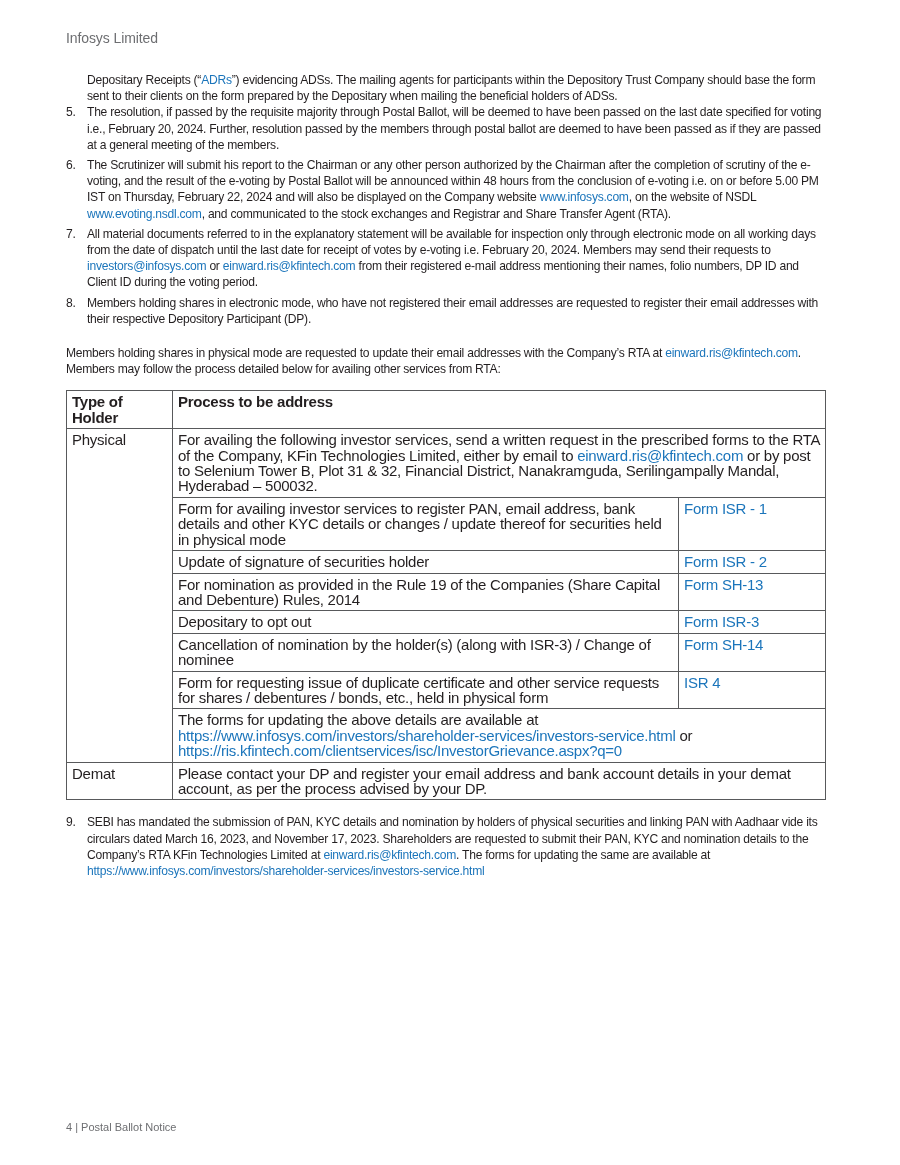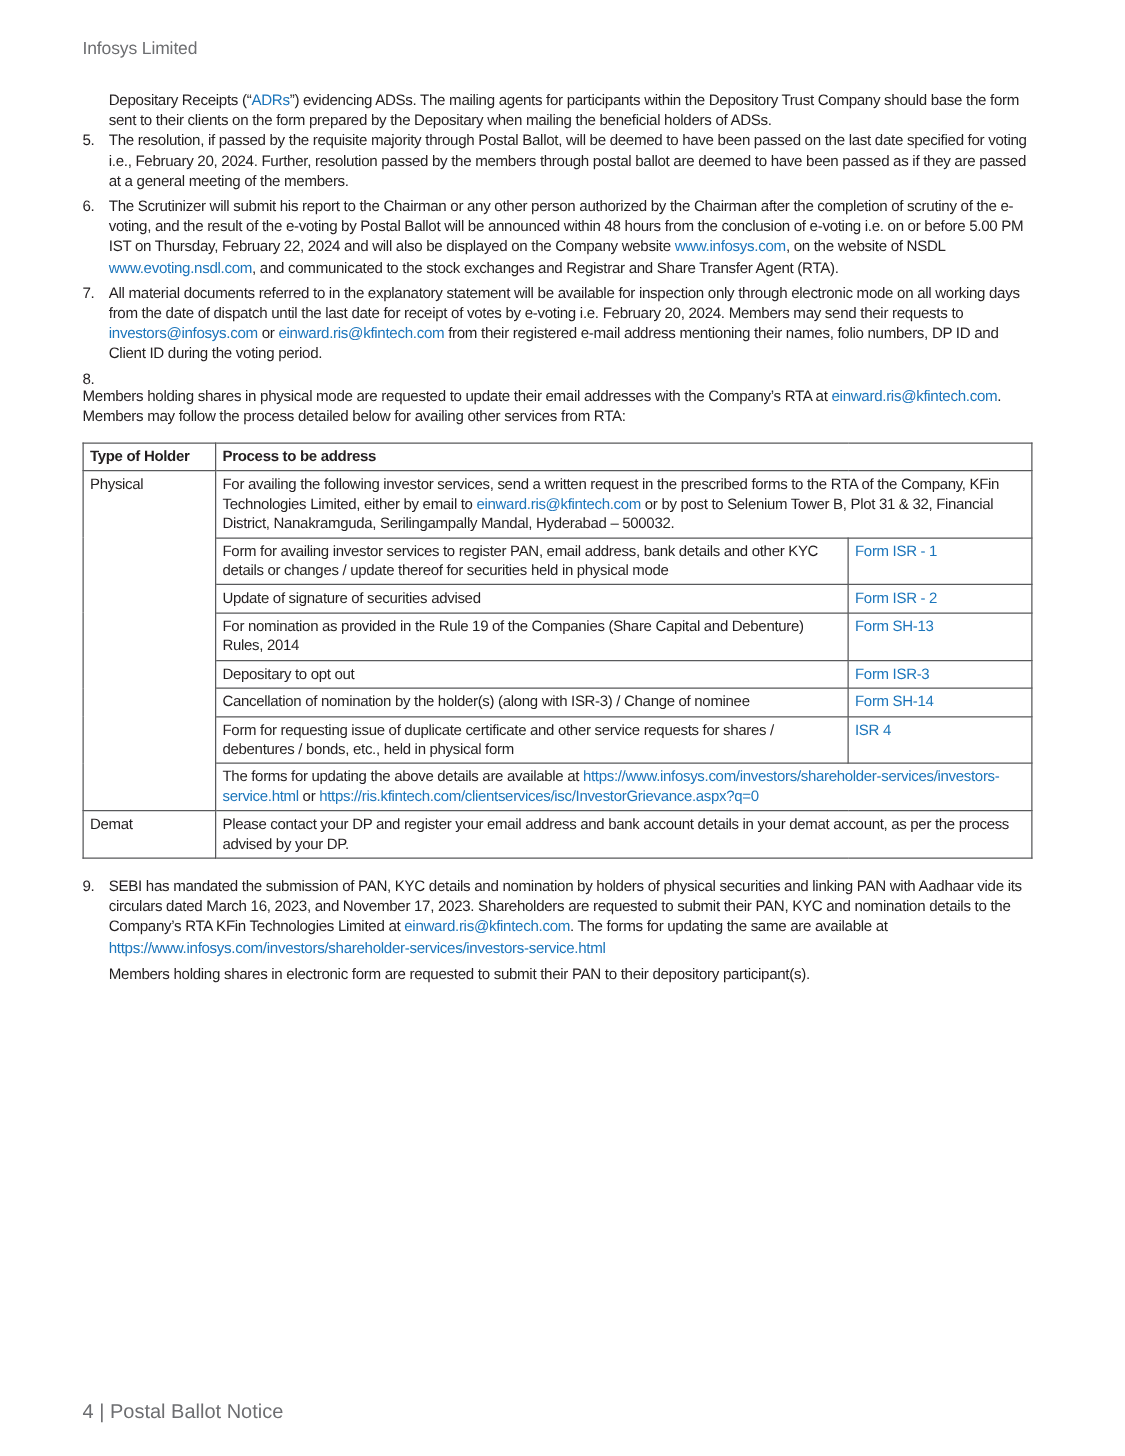--- a/index.html
+++ b/index.html
@@ -1,27 +1,27 @@
 <!DOCTYPE html>
 <html><head>
 <meta charset="utf-8">
 <style>
   html, body { margin:0; padding:0; background:#ffffff; }
   body { width:900px; height:1165px; position:relative; overflow:hidden;
          font-family:"Liberation Sans", sans-serif; color:#231f20; }
   .header { position:absolute; left:66px; top:30px; font-size:14px; color:#6d6e71; letter-spacing:-0.1px; }
-  .footer { position:absolute; left:66px; top:1121px; font-size:16px; color:#6d6e71; }
+  .footer { position:absolute; left:66px; top:1121px; font-size:11px; color:#6d6e71; }
   .content { position:absolute; left:66px; top:72px; width:762px; font-size:12.1px; line-height:16.2px; letter-spacing:-0.25px; }
   .para { margin:0; }
   .indent { padding-left:21px; }
   .item { position:relative; padding-left:21px; margin-bottom:4px; }
   .num { position:absolute; left:0; top:0; }
   a, .link { color:#1b75bb; text-decoration:none; }
   .gap { height:14px; }
-  table { border-collapse:collapse; width:760px; margin-top:13px; font-size:12px; line-height:15.4px; }
+  table { border-collapse:collapse; width:760px; margin-top:13px; font-size:15px; line-height:15.4px; }
   td, th { border:1px solid #58595b; padding:3px 5px 3px 5px; vertical-align:top; text-align:left; }
   th { font-weight:bold; }
   .col1 { width:95px; }
   .formcol { width:136px;margin-top:28px; }
   .after { margin-top:14px; }
 </style>
 </head>
 <body>
 
 <div class="header">Infosys Limited</div>
@@ -39,20 +39,21 @@
     <span>The Scrutinizer will submit his report to the Chairman or any other person authorized by the Chairman after the completion of scrutiny of the e-voting, and the result of the e-voting by Postal Ballot will be announced within 48 hours from the conclusion of e-voting i.e. on or before 5.00 PM IST on Thursday, February 22, 2024 and will also be displayed on the Company website </span><a class="link">www.infosys.com</a><span>, on the website of NSDL </span><a class="link">www.evoting.nsdl.com</a><span>, and communicated to the stock exchanges and Registrar and Share Transfer Agent (RTA).</span>
   </div>
 
   <div class="item">
     <span class="num">7.</span>
     <span>All material documents referred to in the explanatory statement will be available for inspection only through electronic mode on all working days from the date of dispatch until the last date for receipt of votes by e-voting i.e. February 20, 2024. Members may send their requests to </span><a class="link">investors@infosys.com</a><span> or </span><a class="link">einward.ris@kfintech.com</a><span> from their registered e-mail address mentioning their names, folio numbers, DP ID and Client ID during the voting period.</span>
   </div>
 
   <div class="item">
     <span class="num">8.</span>
+    <span>Members holding shares in electronic mode, who have not registered their email addresses are requested to register their email addresses with their respective Depository Participant (DP).</span>
   </div>
 
   <div class="gap"></div>
 
   <p class="para"><span>Members holding shares in physical mode are requested to update their email addresses with the Company’s RTA at </span><a class="link">einward.ris@kfintech.com</a><span>. Members may follow the process detailed below for availing other services from RTA:</span></p>
 
   <table>
     <tbody>
         <tr>
       <th class="col1">Type of Holder</th>
@@ -60,21 +61,21 @@
     </tr>
     <tr>
       <td class="col1" rowspan="8">Physical</td>
       <td colspan="2"><span>For availing the following investor services, send a written request in the prescribed forms to the RTA of the Company, KFin Technologies Limited, either by email to </span><a class="link">einward.ris@kfintech.com</a><span> or by post to Selenium Tower B, Plot 31 &amp; 32, Financial District, Nanakramguda, Serilingampally Mandal, Hyderabad – 500032.</span></td>
     </tr>
     <tr>
       <td>Form for availing investor services to register PAN, email address, bank details and other KYC details or changes / update thereof for securities held in physical mode</td>
       <td class="formcol"><a class="link">Form ISR - 1</a></td>
     </tr>
     <tr>
-      <td>Update of signature of securities advised</td>
+      <td>Update of signature of securities holder</td>
       <td class="formcol"><a class="link">Form ISR - 2</a></td>
     </tr>
     <tr>
       <td>For nomination as provided in the Rule 19 of the Companies (Share Capital and Debenture) Rules, 2014</td>
       <td class="formcol"><a class="link">Form SH-13</a></td>
     </tr>
     <tr>
       <td>Depositary to opt out</td>
       <td class="formcol"><a class="link">Form ISR-3</a></td>
     </tr>
@@ -92,17 +93,16 @@
     <tr>
       <td class="col1">Demat</td>
       <td colspan="2">Please contact your DP and register your email address and bank account details in your demat account, as per the process advised by your DP.</td>
     </tr>
   </tbody>
     </table>
 
   <div class="item after">
     <span class="num">9.</span>
     <span>SEBI has mandated the submission of PAN, KYC details and nomination by holders of physical securities and linking PAN with Aadhaar vide its circulars dated March 16, 2023, and November 17, 2023. Shareholders are requested to submit their PAN, KYC and nomination details to the Company’s RTA KFin Technologies Limited at </span><a class="link">einward.ris@kfintech.com</a><span>. The forms for updating the same are available at </span><a class="link">https://www.infosys.com/investors/shareholder-services/investors-service.html</a>
-    <div style="margin-top:5px">Members holding shares in electronic form are requested to submit their PAN to their depository participant(s).</div>
   </div>
 </div>
 
 <div class="footer">4 | Postal Ballot Notice</div>
 
 </body></html>

